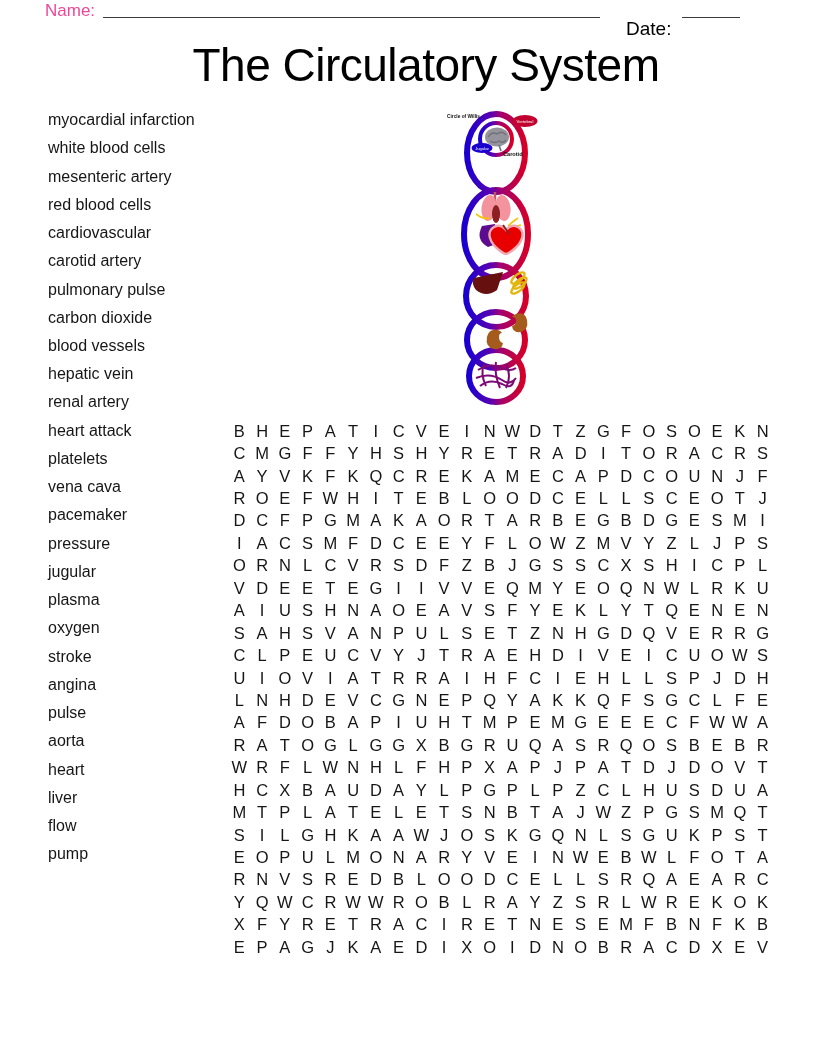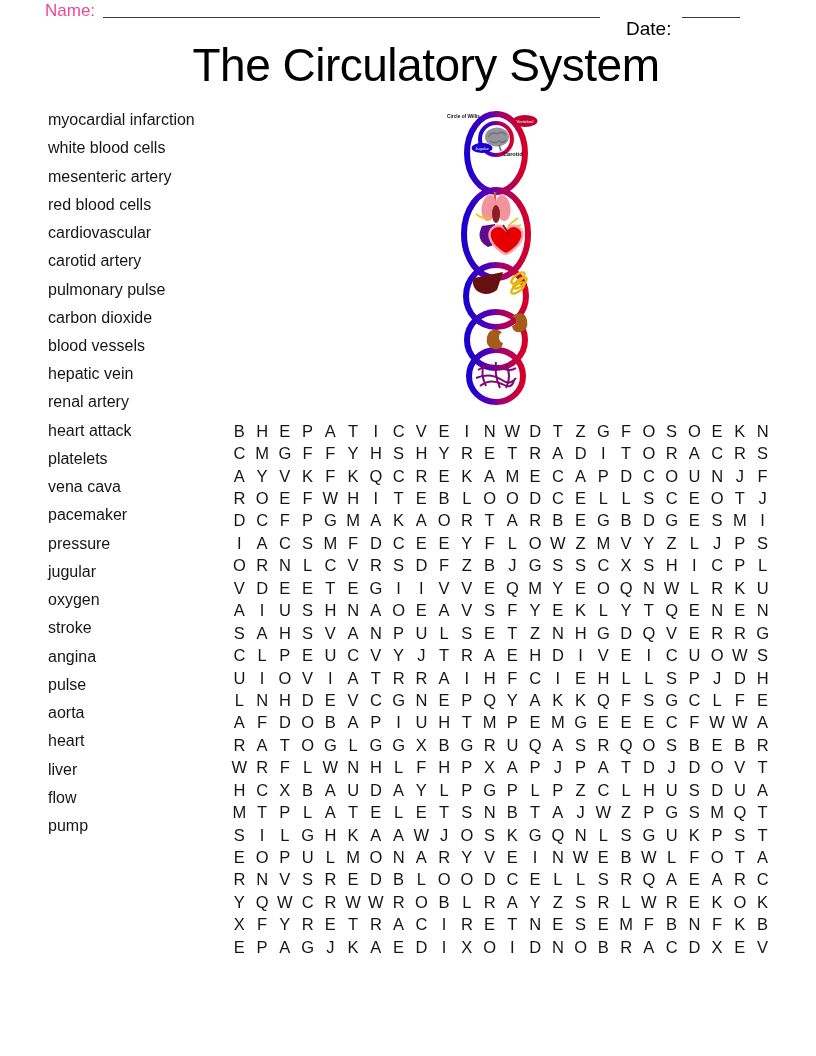--- a/index.html
+++ b/index.html
@@ -47,20 +47,21 @@
     <div class="word-item">carbon dioxide</div>
     <div class="word-item">blood vessels</div>
     <div class="word-item">hepatic vein</div>
     <div class="word-item">renal artery</div>
     <div class="word-item">heart attack</div>
     <div class="word-item">platelets</div>
     <div class="word-item">vena cava</div>
     <div class="word-item">pacemaker</div>
     <div class="word-item">pressure</div>
     <div class="word-item">jugular</div>
+    <div class="word-item">plasma</div>
     <div class="word-item">oxygen</div>
     <div class="word-item">stroke</div>
     <div class="word-item">angina</div>
     <div class="word-item">pulse</div>
     <div class="word-item">aorta</div>
     <div class="word-item">heart</div>
     <div class="word-item">liver</div>
     <div class="word-item">flow</div>
     <div class="word-item">pump</div>
   </div>

